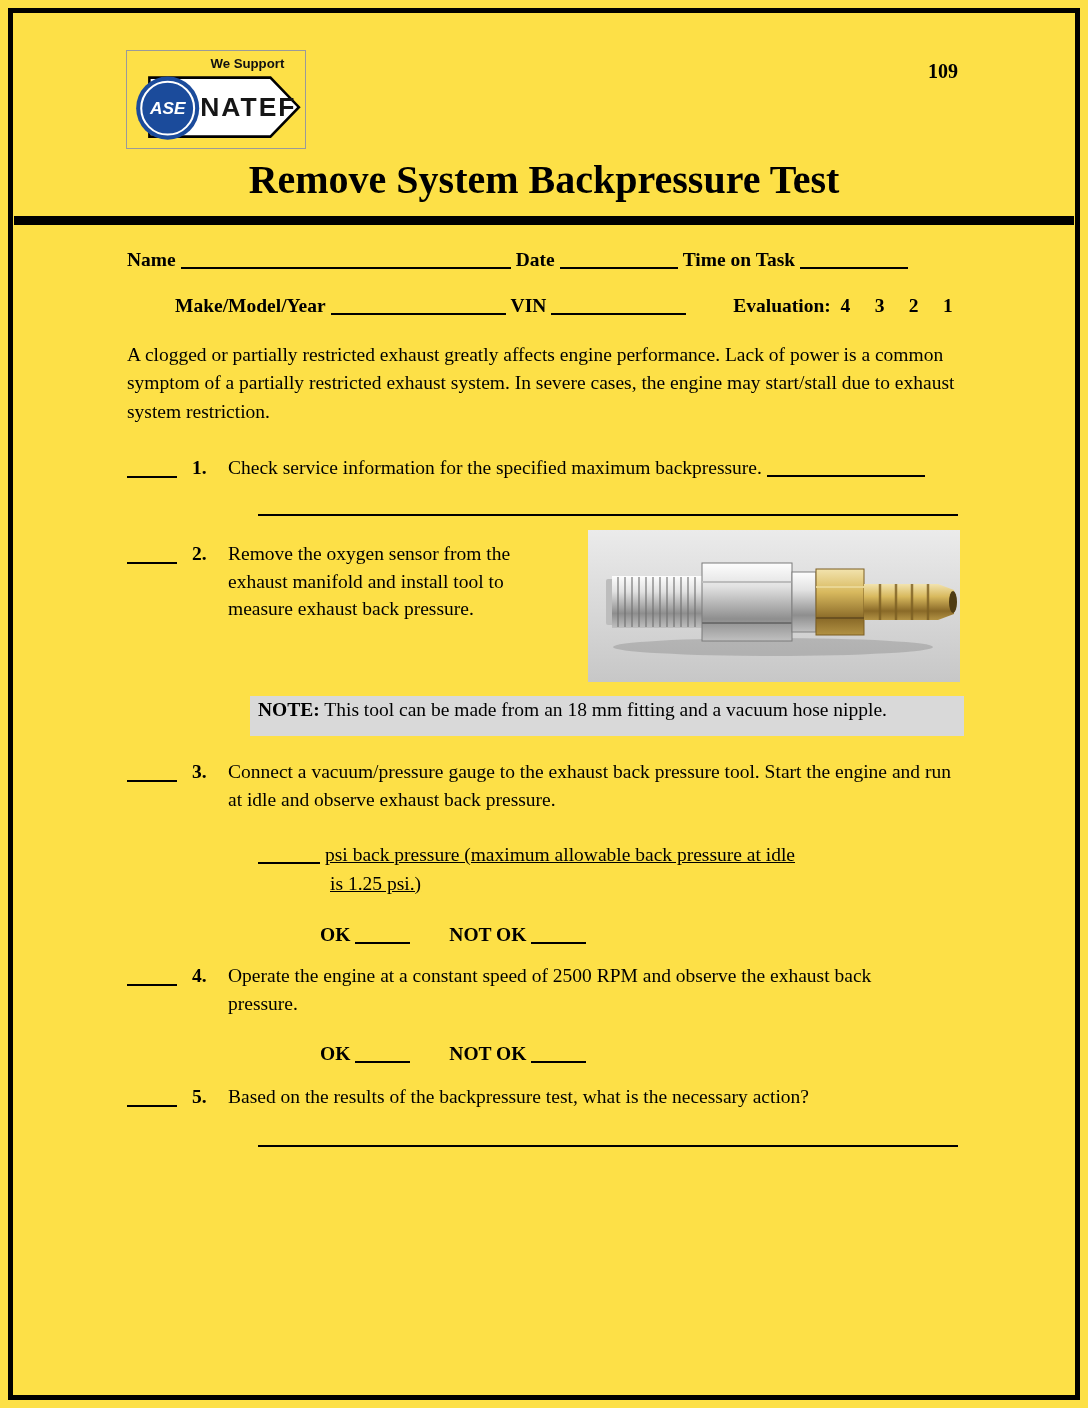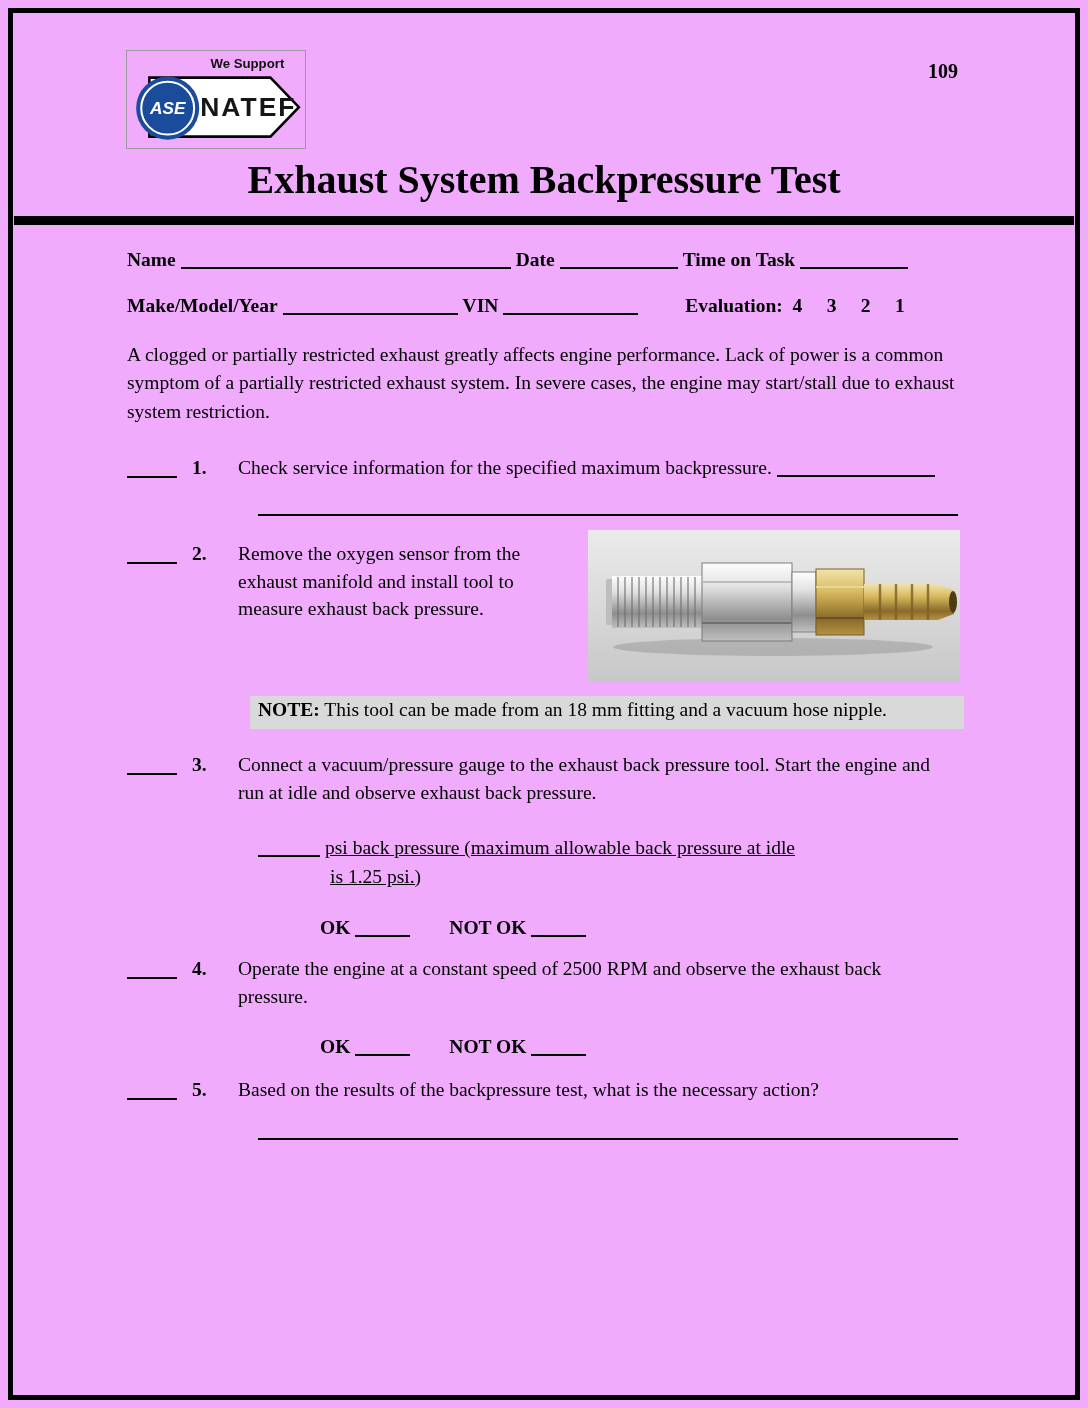--- a/index.html
+++ b/index.html
@@ -1,44 +1,44 @@
 <!DOCTYPE html>
 <html><head>
 <meta charset="utf-8">
 <style>
   html,body{margin:0;padding:0;background:#fff;}
-  .page{position:relative;width:1088px;height:1408px;background:#f0abfc;color:#000;
+  .page{position:relative;width:1088px;height:1408px;background:#fde047;color:#000;
         font-family:"Liberation Serif", serif;overflow:hidden;}
   .frame{position:absolute;top:8px;left:8px;right:8px;bottom:8px;border:5px solid #000;pointer-events:none;}
   .header{position:relative;height:150px;}
   .logo{position:absolute;left:126px;top:50px;width:178px;height:97px;border:1px solid #9a9a9a;}
   .logo svg{width:100%;height:100%;display:block;}
   .lg-we{font-family:"Liberation Sans",sans-serif;font-size:13px;font-weight:bold;fill:#111;}
   .lg-natef{font-family:"Liberation Sans",sans-serif;font-size:26px;font-weight:bold;letter-spacing:2px;fill:#161616;}
   .lg-ase{font-family:"Liberation Sans",sans-serif;font-size:17px;font-weight:bold;font-style:italic;fill:#fff;}
   .pagenum{position:absolute;right:130px;top:60px;font-size:20px;font-weight:bold;}
   .title{font-size:40px;font-weight:bold;text-align:center;margin:6px 0 0 0;}
   .task{font-size:19.5px;text-align:center;max-width:856px;margin:4px auto 0;line-height:1.4;}
   .b{font-weight:bold;}
   .rule{height:9px;background:#000;margin:13px 14px 0 14px;}
   .content{padding:0 128px 0 127px;font-size:19.5px;}
   .blank{display:inline-block;border-bottom:2px solid #000;height:20px;vertical-align:-3px;margin:0 5px;}
   .form-line{margin-top:22px;white-space:nowrap;}
-  .form-line.second{margin-top:22px;}
+  .form-line.second{margin-top:22px;margin-left:48px;}
   .nums{white-space:pre;}
   .intro{margin:24px 0 0 0;line-height:1.46;}
   .step{display:flex;margin-top:22px;line-height:1.42;}
   .sblank{flex:0 0 50px;border-bottom:2px solid #000;height:22px;margin-right:15px;}
   .snum{flex:0 0 26px;font-weight:bold;}
-  .stext{flex:0 1 auto;margin-left:20px;}
+  .stext{flex:0 1 auto;margin-left:10px;}
   .grow{flex:1 1 auto;}
   .uline{border-bottom:2px solid #000;height:0;width:700px;margin-left:131px;}
   .photo{margin-left:auto;width:372px;height:152px;margin-top:-10px;}
   .photo svg{width:100%;height:100%;display:block;}
-  .note{margin:14px 0 0 123px;width:700px;background:#d9d9d9;padding:3px 6px 8px 8px;}
+  .note{margin:14px 0 0 123px;width:700px;background:#d9d9d9;padding:3px 6px 15px 8px;}
   .psi{margin-left:131px;line-height:1.45;text-decoration:underline;}
   .psi-l2{margin-left:72px;}
   .okline{margin-left:193px;}
   .okline .b{font-size:19.5px;text-align:center;}
 </style>
 </head>
 <body>
 
 <div class="page">
   <div class="frame"></div>
@@ -50,21 +50,21 @@
         <polygon points="22,26 141,26 169,55 141,84 22,84" fill="#ffffff" stroke="#000000" stroke-width="2.5"></polygon>
         <text class="lg-natef" x="72" y="64">NATEF</text>
         <circle cx="40" cy="56" r="31" fill="#1b4b9b"></circle>
         <circle cx="40" cy="56" r="26" fill="none" stroke="#ffffff" stroke-width="2"></circle>
         <text class="lg-ase" x="40" y="62" text-anchor="middle">ASE</text>
       </svg>
     </div>
     <div class="pagenum">109</div>
   </div>
 
-  <h1 class="title">Exhaust System Backpressure Test</h1>
+  <h1 class="title">Remove System Backpressure Test</h1>
 
 
   <div class="rule"></div>
 
   <div class="content">
 
     <div class="form-line">
       <span class="b">Name</span><span class="blank" style="width:330px"></span><span class="b">Date</span><span class="blank" style="width:118px"></span><span class="b">Time on Task</span><span class="blank" style="width:108px"></span>
     </div>
 

